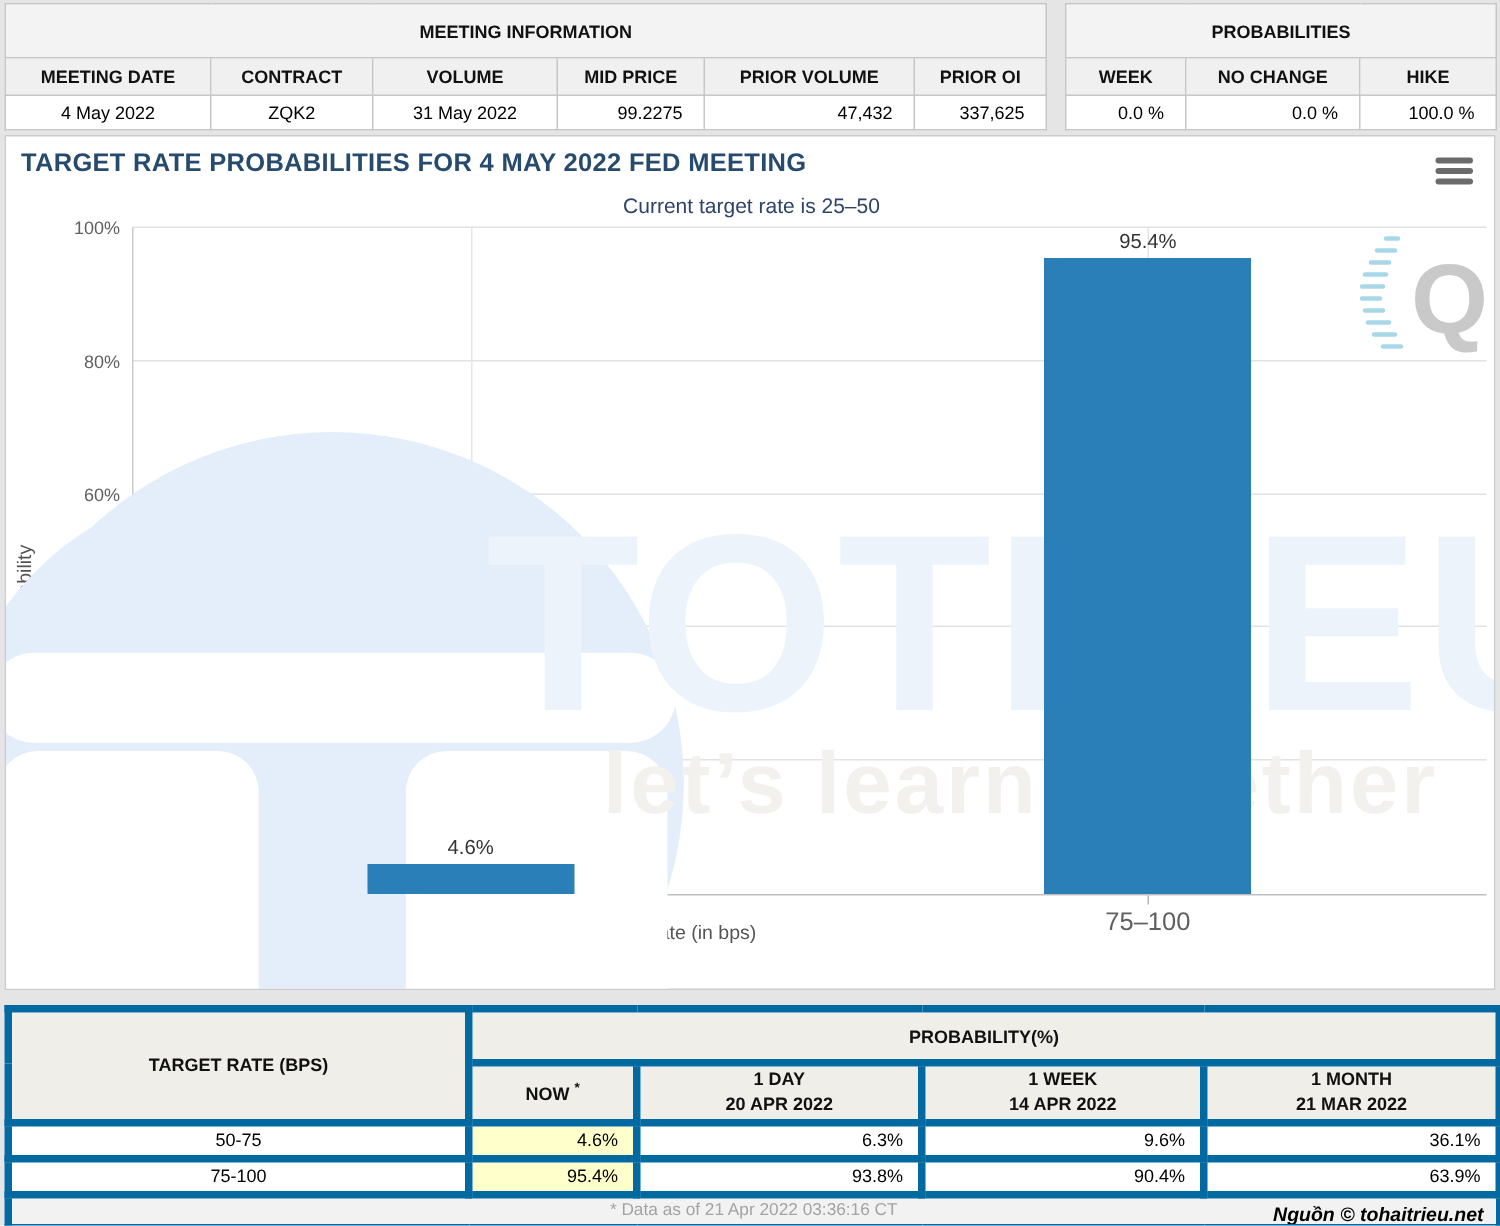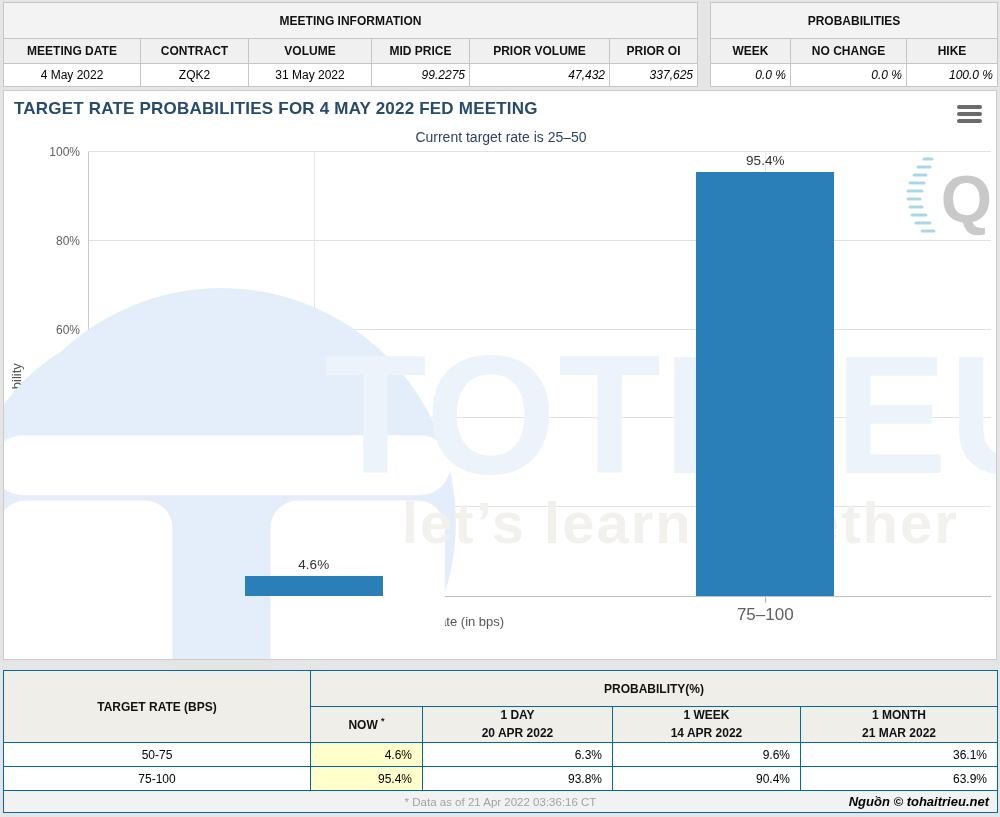--- a/index.html
+++ b/index.html
@@ -6,21 +6,21 @@
   html,body { width:1000px; height:817px; background:#e5e5e5; font-family:"Liberation Sans", sans-serif; overflow:hidden; position:relative; }
 
   .panel { position:absolute; background:#fff; border:1px solid #c4c4c4; }
 
   
   table.info { border-collapse:collapse; table-layout:fixed; background:#fff; }
   table.info td, table.info th { border:1px solid #c6c6c6; font-size:12px; overflow:hidden; white-space:nowrap; }
   .tbl-title { background:#f3f3f3; font-weight:bold; font-size:12px; color:#111; text-align:center; height:36px; }
   .col-hdr   { background:#f0f0f0; font-weight:bold; font-size:12px; color:#111; text-align:center; height:25px; }
   .val       { background:#fff; font-size:13px; color:#000; height:23px; text-align:center; font-weight:normal; }
-  .val.num   { text-align:right; padding-right:4px;font-style:italic; }
+  .val.num   { text-align:right; padding-right:14px; }
 
   #meeting-table { position:absolute; left:3px; top:2px; width:694px; }
   #prob-table    { position:absolute; left:710px; top:2px; width:287px; }
 
   
   #chart-panel { left:3px; top:90px; width:994px; height:570px; overflow:hidden; border:1px solid #cccccc; }
   #chart-title { position:absolute; left:10px; top:8px; font-size:17px; font-weight:bold; color:#274b6d; letter-spacing:.2px; }
   #chart-subtitle { position:absolute; left:0; top:38px; width:994px; text-align:center; font-size:14px; color:#2e4369; }
   #hamburger { position:absolute; right:13px; top:14px; width:26px; height:18px; cursor:pointer; }
   #hamburger span { display:block; width:25px; height:4px; background:#6b6b6b; border-radius:2px; margin-bottom:3px; }
@@ -41,21 +41,21 @@
 
   
   #wm-logo { position:absolute; left:-55px; top:148px; width:545px; height:545px; z-index:1; pointer-events:none; }
   #wm-brand { position:absolute; left:320px; top:228px; font-size:168px; font-weight:bold; color:#edf3fb; letter-spacing:2px; z-index:1; pointer-events:none; }
   #wm-tagline { position:absolute; left:398px; top:398px; font-size:58px; font-weight:bold; color:#f2f1ed; letter-spacing:2px; z-index:2; pointer-events:none; }
   #q-logo { position:absolute; left:898px; top:58px; width:92px; height:100px; z-index:2; }
   #q-letter { position:absolute; right:2px; top:12px; font-size:66px; font-weight:bold; color:#c9c9c9; font-family:"Liberation Sans", sans-serif; }
 
   
   #bottom-table { position:absolute; left:3px; top:670px; width:994px; border-collapse:collapse; table-layout:fixed; background:#fff; }
-  #bottom-table td, #bottom-table th { border:1px solid #0369a1; font-size:12px; overflow:hidden; }
+  #bottom-table td, #bottom-table th { border:5px solid #0369a1; font-size:12px; overflow:hidden; }
   .bt-hdr { background:#efeee8; font-weight:bold; color:#111; text-align:center; }
   .bt-sub { background:#efeee8; font-weight:bold; font-size:11px; color:#111; text-align:center; line-height:1.45; }
   .bt-rate { text-align:center; font-size:13px; height:24px; }
   .bt-num { text-align:right; padding-right:10px; font-size:13px; }
   .bt-now { background:#ffffcc; }
   .bt-footer { background:#f2f2f2; height:22px; position:relative; }
   #footnote { display:block; width:100%; text-align:center; color:#a3a3a3; font-size:11.5px; }
   #source { position:absolute; right:8px; top:3px; font-size:13px; font-style:italic; font-weight:bold; color:#000000; }
   sup.star { font-size:9px; }
 </style>

